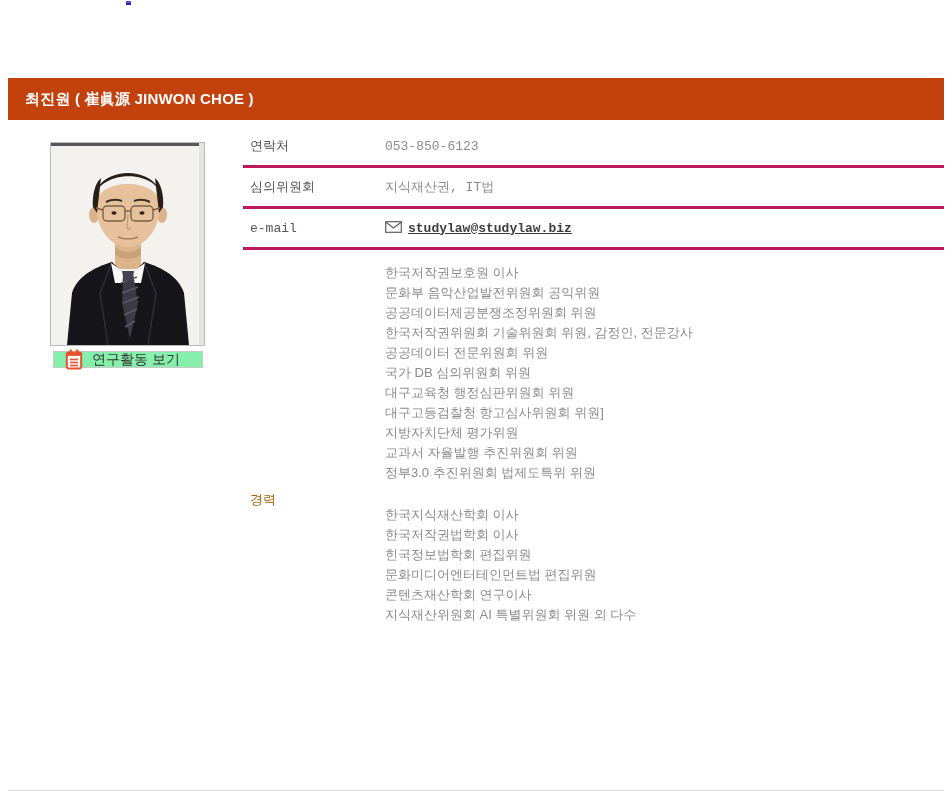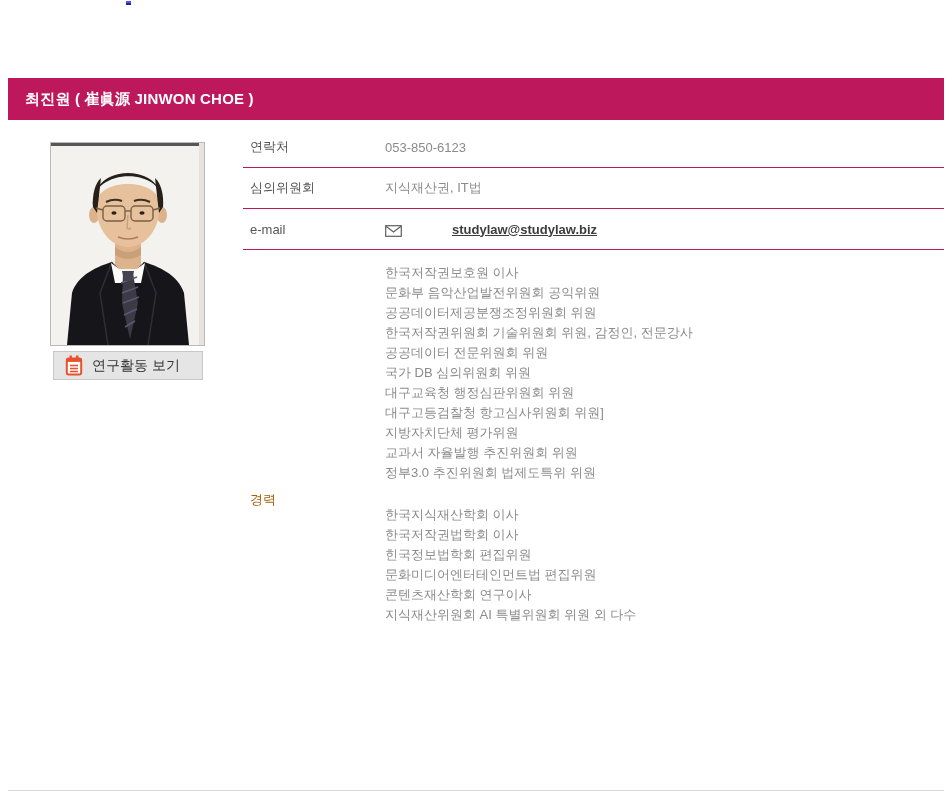--- a/index.html
+++ b/index.html
@@ -16,21 +16,21 @@
     position: absolute; left: 126px; top: 1px;
     width: 5px; height: 4px;
     background: #5555ee;
     border-bottom: 2px solid #2222aa;
   }
 
   
   .header-bar {
     position: absolute; left: 8px; top: 78px;
     width: 936px; height: 42px;
-    background: #be185d;
+    background: #c2410c;
     display: flex; align-items: center;
     padding-left: 17px;
   }
   .header-bar .title {
     color: #ffffff; font-size: 15px; font-weight: bold;
     letter-spacing: 0.2px;
   }
 
   
   .photo-box {
@@ -38,53 +38,53 @@
     width: 155px; height: 204px;
     border: 1px solid #b9b9b9;
     background: #f4f2ef;
     overflow: hidden;
   }
   .photo-box svg { display: block; }
 
   
   .research-btn {
     position: absolute; left: 53px; top: 351px;
-    width: 150px; height: 29px;
-    background: #e5e5e5;
+    width: 150px; height: 17px;
+    background: #86efac;
     border: 1px solid #c8c8c8;
     display: flex; align-items: center;
     padding-left: 11px;
     cursor: pointer;
     font-family: inherit;
   }
   .research-btn .note-icon { display: flex; margin-right: 9px; }
   .research-btn .btn-label { font-size: 14px; color: #333333; }
 
   
   .info-table {
     position: absolute; left: 243px; top: 127px;
     width: 701px;
   }
   .info-row {
     display: flex; align-items: center;
     height: 41px;
-    border-bottom: 1px solid #be185d;
+    border-bottom: 3px solid #be185d;
+    font-family: Liberation Mono, monospace;
   }
   .info-row .cell-label {
     width: 142px; padding-left: 7px;
     font-size: 13px; color: #555555;
     flex-shrink: 0;
   }
   .info-row .cell-value {
     font-size: 13px; color: #8b8b8b;
   }
   .email-value {
-    display: flex; align-items: flex-end;
+    display: flex; align-items: flex-start;
     text-decoration: none;
-    gap: 44px;
   }
   .email-value .mail-icon { display: flex; margin-right: 6px; }
   .email-value .email-text {
     font-size: 13px; font-weight: bold; color: #3c3c3c;
     text-decoration: underline;
   }
 
   .career-row {
     display: flex;
     height: 499px;

